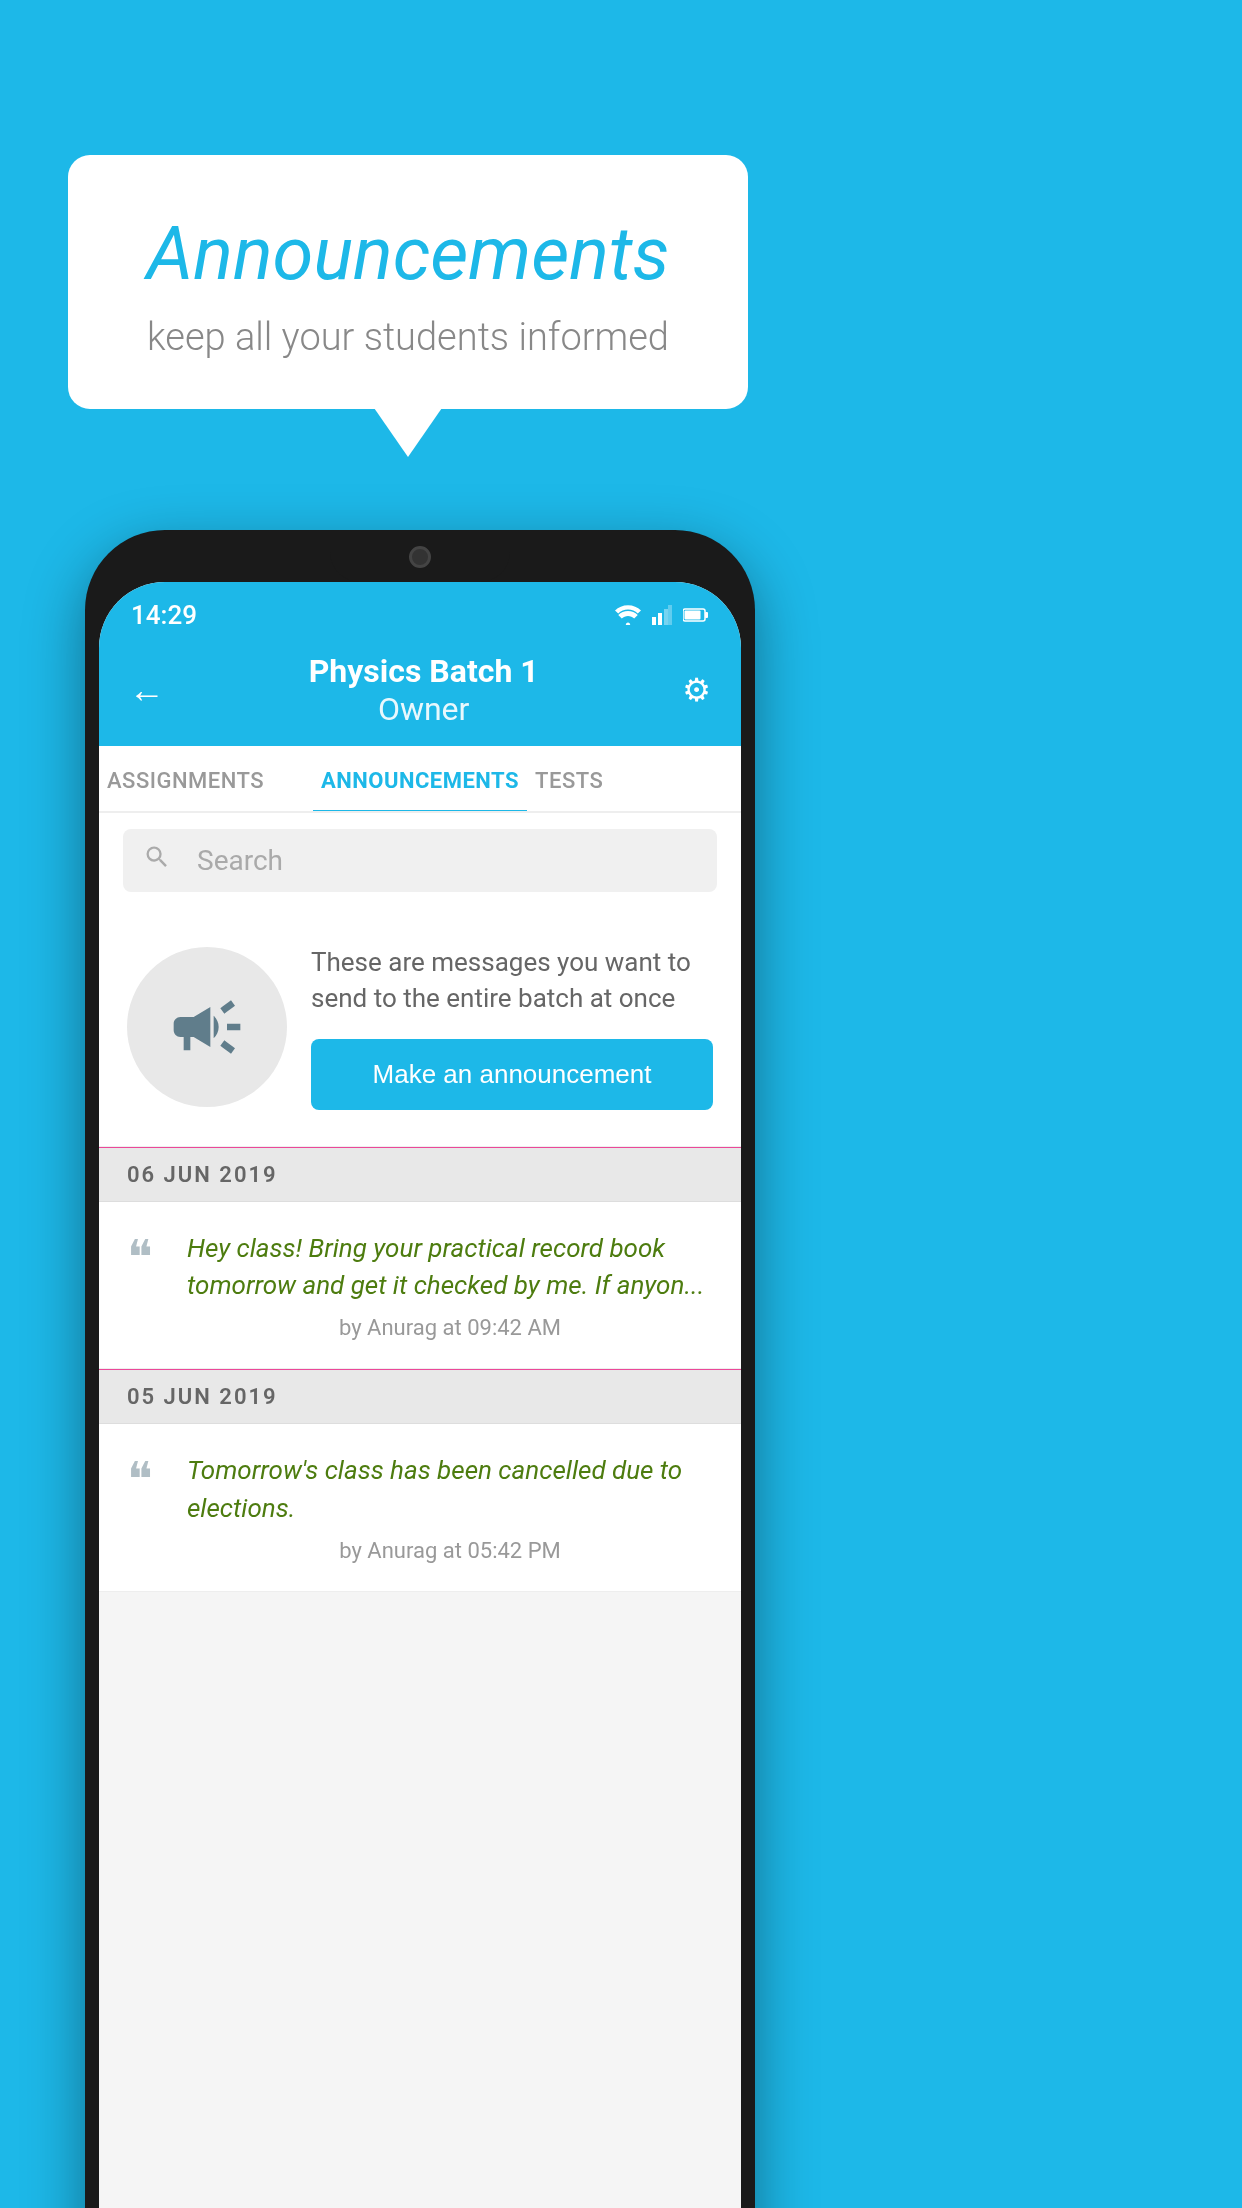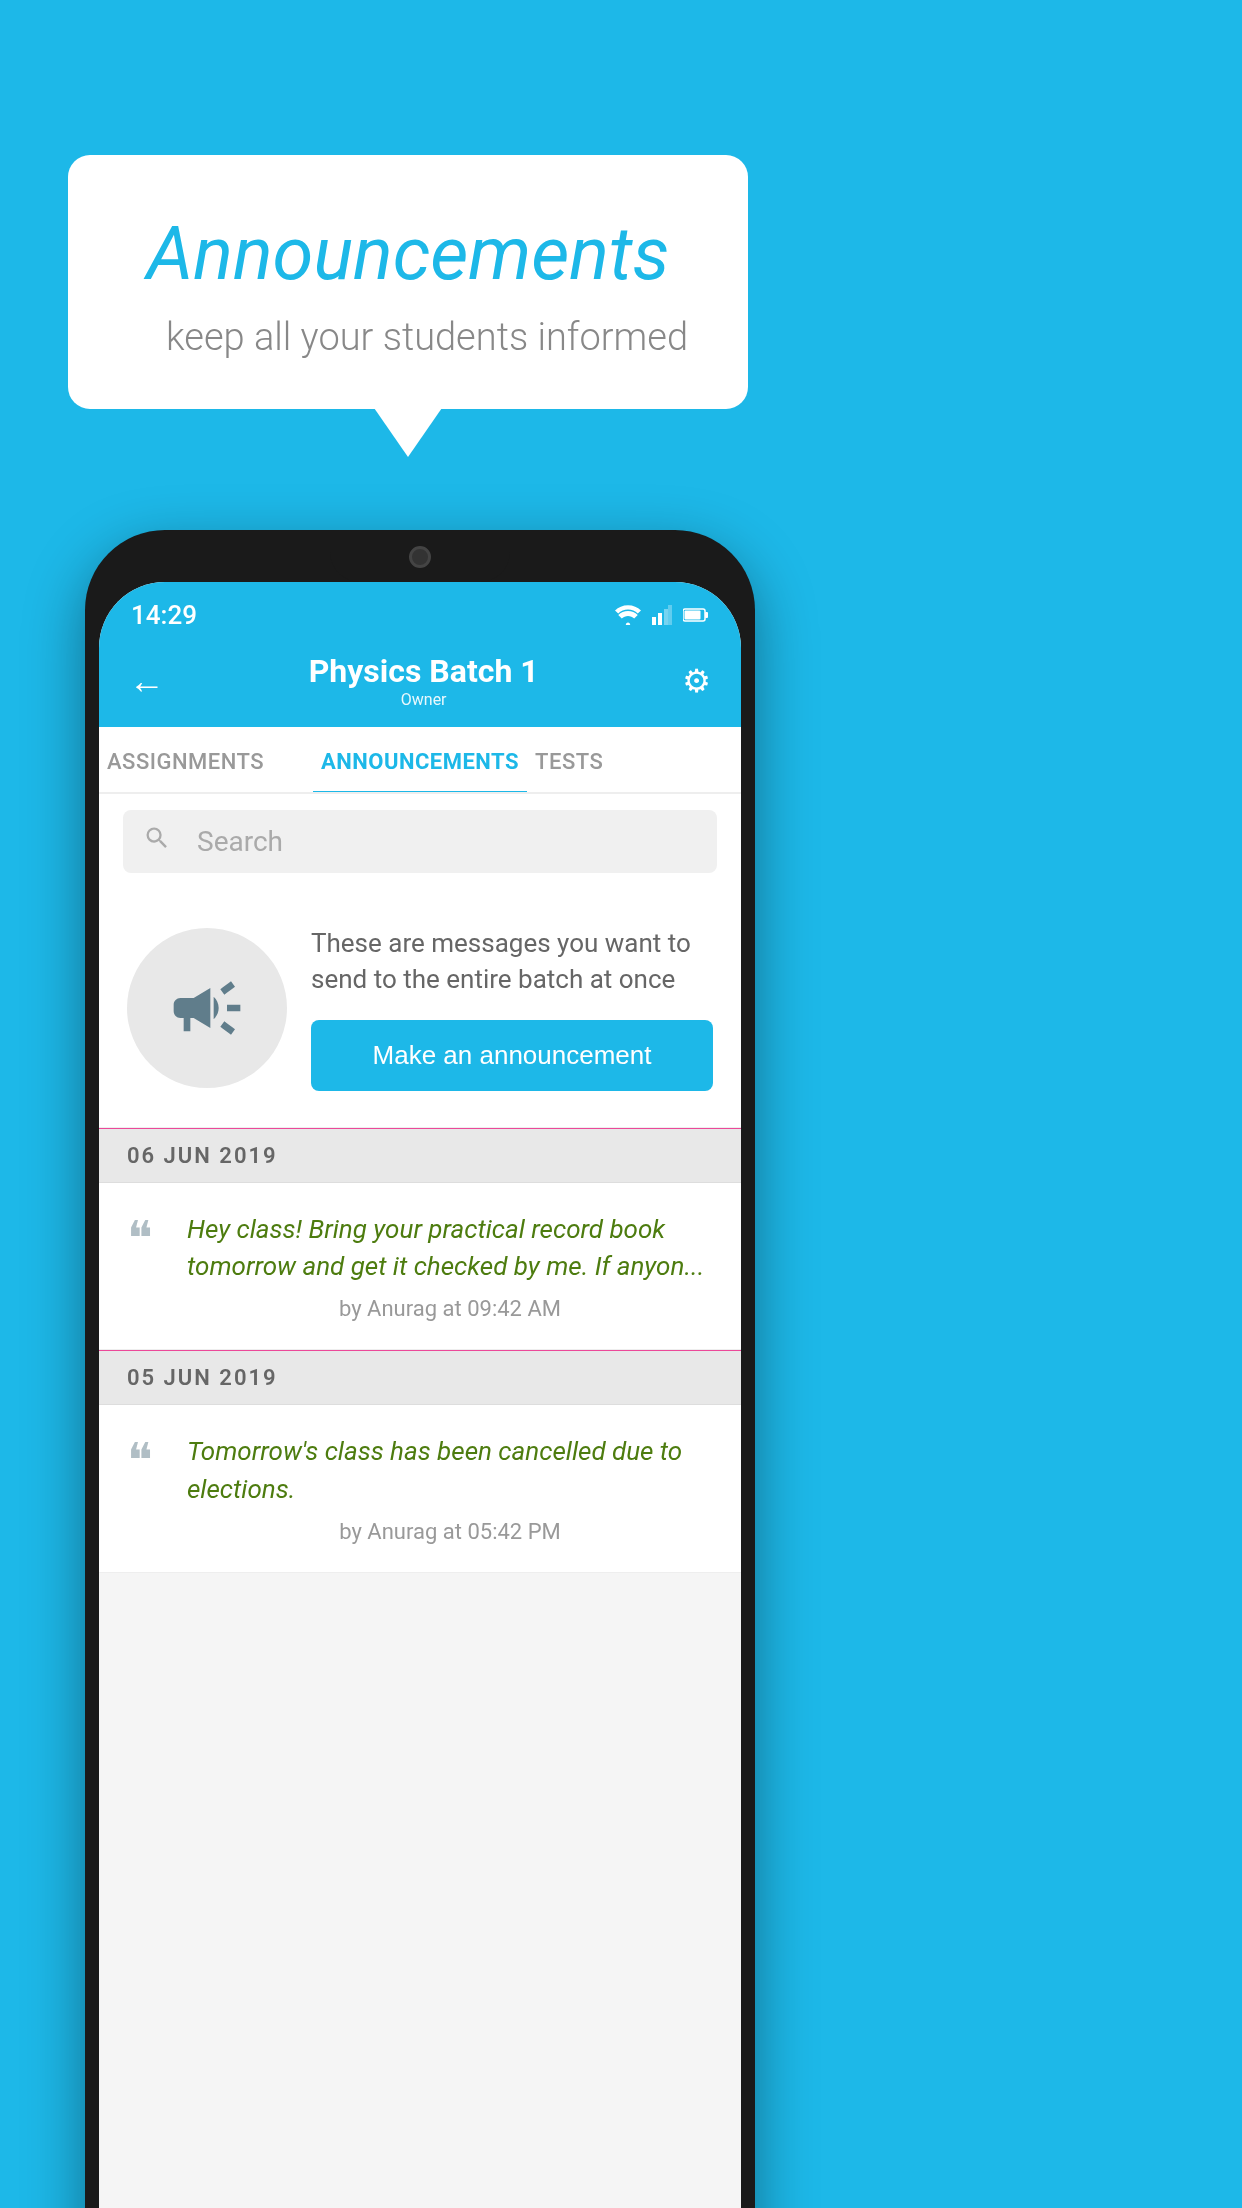--- a/index.html
+++ b/index.html
@@ -47,21 +47,20 @@
       font-weight: 400;
       color: #1db8e8;
       margin-bottom: 18px;
       font-style: italic;
     }
 
     .bubble-subtitle {
       font-size: 38px;
       color: #888;
       font-weight: 300;
-      text-align: right;
     }
 
     
     .phone-frame {
       position: absolute;
       top: 530px;
       left: 85px;
       width: 670px;
       height: 1928px;
       background: #1a1a1a;
@@ -154,21 +153,21 @@
     }
 
     .header-title {
       color: white;
       font-size: 32px;
       font-weight: 700;
     }
 
     .header-subtitle {
       color: rgba(255,255,255,0.9);
-      font-size: 16px;
+      font-size: 32px;
       font-weight: 400;
     }
 
     .header-gear {
       color: white;
       font-size: 32px;
       cursor: pointer;
     }
 
     

